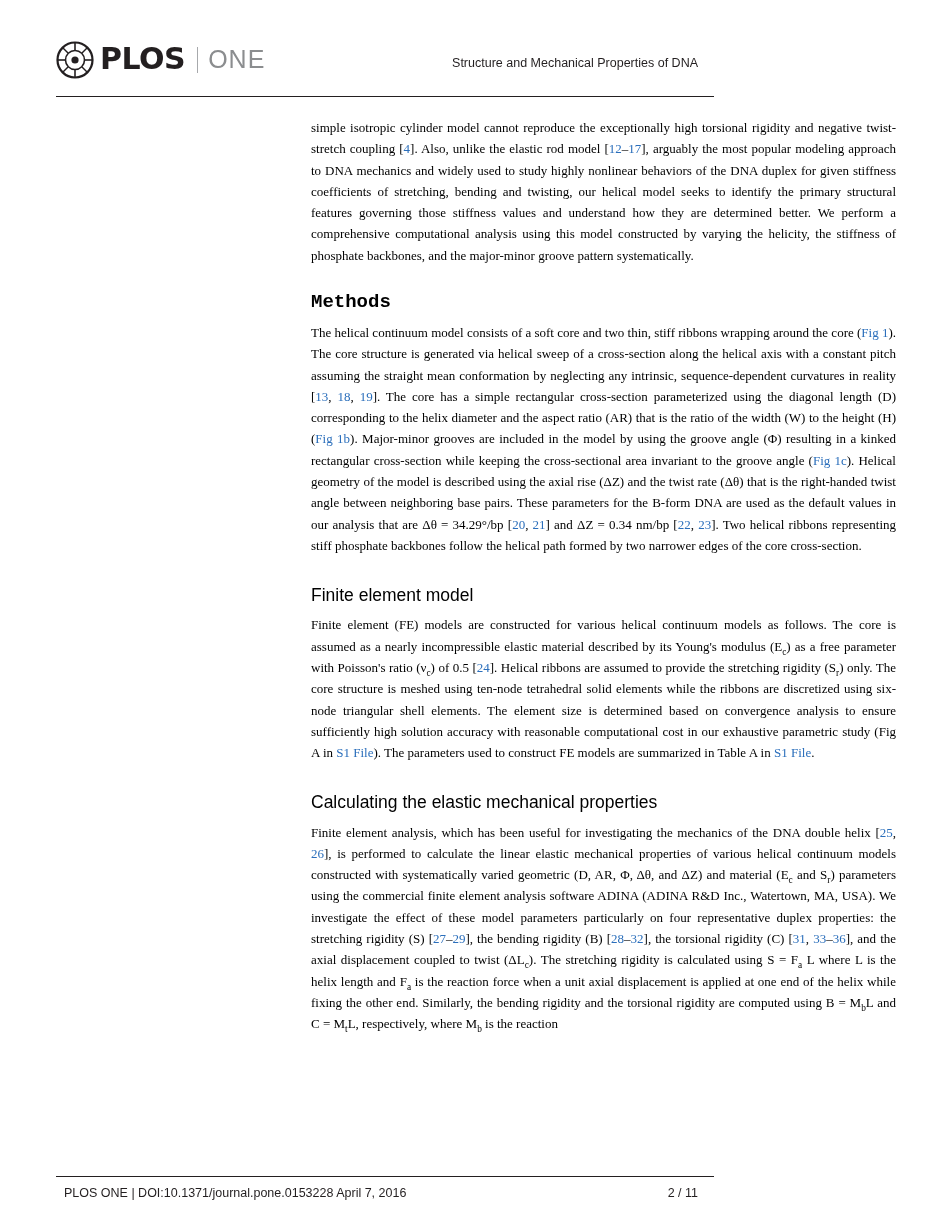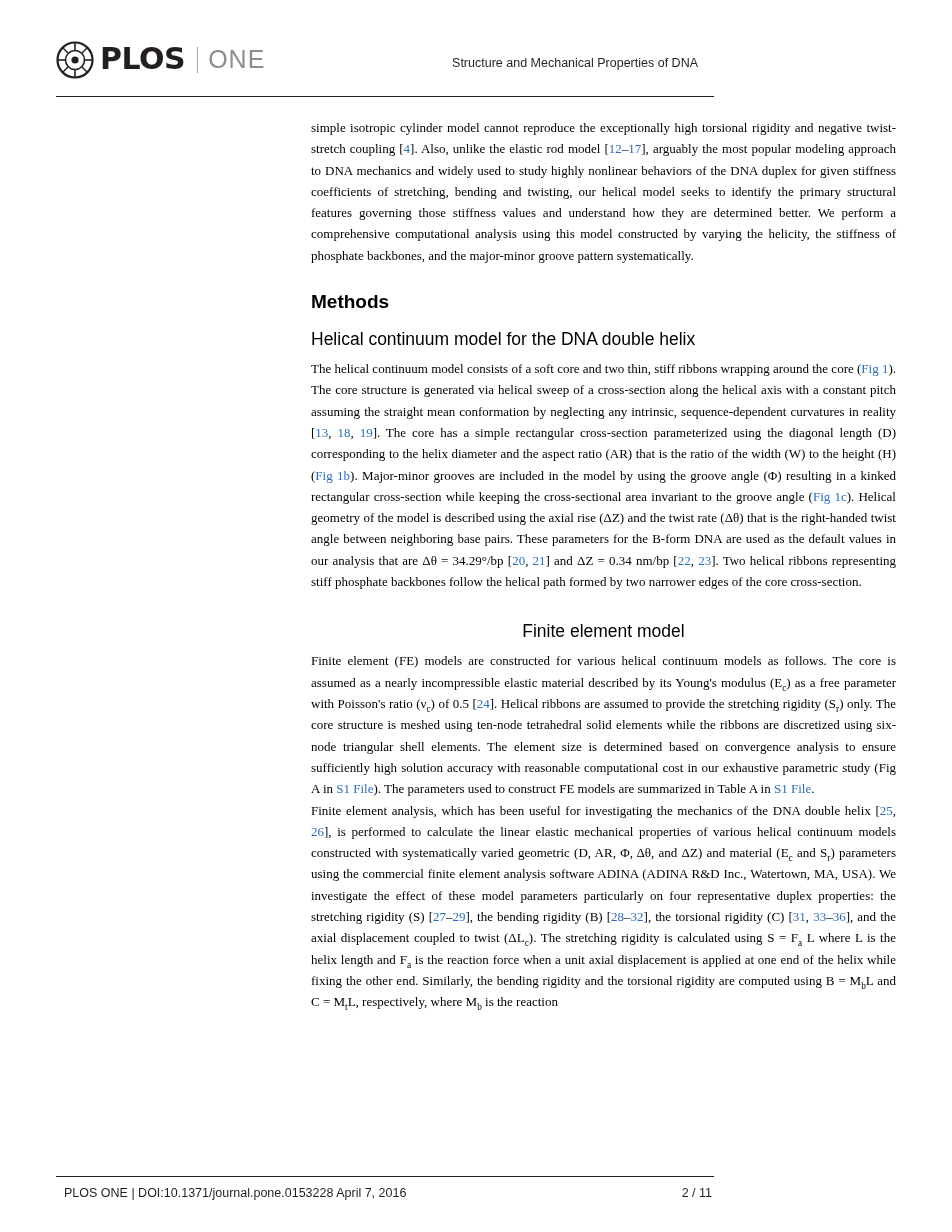--- a/index.html
+++ b/index.html
@@ -92,34 +92,34 @@
   }
   p {
     margin: 0 0 0 0;
     font-size: 13px;
     line-height: 21.3px;
     text-align: justify;
     text-justify: inter-word;
     hyphens: manual;
   }
   h2.section {
-    font-family: Liberation Sans, sans-serif;
+    font-family: Liberation Mono, monospace;
     font-weight: bold;
     font-size: 19px;
     margin: 26px 0 9px 0;
     line-height: 1.1;
   }
   h3.subsection {
     font-family: "Liberation Sans", sans-serif;
     font-weight: normal;
     font-size: 17.5px;
     margin: 16px 0 9px 0;
     line-height: 1.15;
   }
-  h3.subsection.spaced { margin-top: 29px; text-align: center; }
+  h3.subsection.spaced { margin-top: 29px; }
   a.ref, .link {
     color: #2a6ebb;
     text-decoration: none;
   }
   sub { font-size: 0.72em; line-height: 0; }
   
   .rule-bottom {
     position: absolute;
     left: 56px;
     right: 56px;
@@ -130,21 +130,21 @@
   .footer {
     position: absolute;
     left: 56px;
     right: 56px;
     top: 1186px;
     font-family: "Liberation Sans", sans-serif;
     font-size: 12.5px;
     color: #231f20;
   }
   .footer-left { position: absolute; left: 0; top: 0; margin-left: 8px; }
-  .footer-right { position: absolute; right: 2px; top: 0; }
+  .footer-right { position: absolute; right: 16px; top: 0; }
 </style>
 </head>
 <body>
 
 <div class="page">
 
   <div class="header">
     <div class="logo">
       <span class="logo-mark">
         <svg width="38" height="38" viewBox="0 0 38 38">
@@ -168,28 +168,28 @@
     <div class="running-head">Structure and Mechanical Properties of DNA</div>
   </div>
   <div class="rule-top"></div>
 
   <div class="content">
 
     <p class="para"><span>simple isotropic cylinder model cannot reproduce the exceptionally high torsional rigidity and negative twist-stretch coupling [</span><a class="ref" href="#">4</a><span>]. Also, unlike the elastic rod model [</span><a class="ref" href="#">12</a><span>–</span><a class="ref" href="#">17</a><span>], arguably the most popular modeling approach to DNA mechanics and widely used to study highly nonlinear behaviors of the DNA duplex for given stiffness coefficients of stretching, bending and twisting, our helical model seeks to identify the primary structural features governing those stiffness values and understand how they are determined better. We perform a comprehensive computational analysis using this model constructed by varying the helicity, the stiffness of phosphate backbones, and the major-minor groove pattern systematically.</span></p>
 
     <h2 class="section">Methods</h2>
 
-    <h3 class="subsection">Helical continuum model for the DNA double helix</h3>
 
     <p class="para"><span>The helical continuum model consists of a soft core and two thin, stiff ribbons wrapping around the core (</span><a class="ref" href="#">Fig 1</a><span>). The core structure is generated via helical sweep of a cross-section along the helical axis with a constant pitch assuming the straight mean conformation by neglecting any intrinsic, sequence-dependent curvatures in reality [</span><a class="ref" href="#">13</a><span>, </span><a class="ref" href="#">18</a><span>, </span><a class="ref" href="#">19</a><span>]. The core has a simple rectangular cross-section parameterized using the diagonal length (D) corresponding to the helix diameter and the aspect ratio (AR) that is the ratio of the width (W) to the height (H) (</span><a class="ref" href="#">Fig 1b</a><span>). Major-minor grooves are included in the model by using the groove angle (Φ) resulting in a kinked rectangular cross-section while keeping the cross-sectional area invariant to the groove angle (</span><a class="ref" href="#">Fig 1c</a><span>). Helical geometry of the model is described using the axial rise (ΔZ) and the twist rate (Δθ) that is the right-handed twist angle between neighboring base pairs. These parameters for the B-form DNA are used as the default values in our analysis that are Δθ = 34.29°/bp [</span><a class="ref" href="#">20</a><span>, </span><a class="ref" href="#">21</a><span>] and ΔZ = 0.34 nm/bp [</span><a class="ref" href="#">22</a><span>, </span><a class="ref" href="#">23</a><span>]. Two helical ribbons representing stiff phosphate backbones follow the helical path formed by two narrower edges of the core cross-section.</span></p>
 
     <h3 class="subsection spaced">Finite element model</h3>
 
     <p class="para"><span>Finite element (FE) models are constructed for various helical continuum models as follows. The core is assumed as a nearly incompressible elastic material described by its Young's modulus (E</span><sub>c</sub><span>) as a free parameter with Poisson's ratio (ν</span><sub>c</sub><span>) of 0.5 [</span><a class="ref" href="#">24</a><span>]. Helical ribbons are assumed to provide the stretching rigidity (S</span><sub>r</sub><span>) only. The core structure is meshed using ten-node tetrahedral solid elements while the ribbons are discretized using six-node triangular shell elements. The element size is determined based on convergence analysis to ensure sufficiently high solution accuracy with reasonable computational cost in our exhaustive parametric study (Fig A in </span><a class="ref" href="#">S1 File</a><span>). The parameters used to construct FE models are summarized in Table A in </span><a class="ref" href="#">S1 File</a><span>.</span></p>
 
+    <h3 class="subsection spaced">Calculating the elastic mechanical properties</h3>
 
     <p class="para"><span>Finite element analysis, which has been useful for investigating the mechanics of the DNA double helix [</span><a class="ref" href="#">25</a><span>, </span><a class="ref" href="#">26</a><span>], is performed to calculate the linear elastic mechanical properties of various helical continuum models constructed with systematically varied geometric (D, AR, Φ, Δθ, and ΔZ) and material (E</span><sub>c</sub><span> and S</span><sub>r</sub><span>) parameters using the commercial finite element analysis software ADINA (ADINA R&amp;D Inc., Watertown, MA, USA). We investigate the effect of these model parameters particularly on four representative duplex properties: the stretching rigidity (S) [</span><a class="ref" href="#">27</a><span>–</span><a class="ref" href="#">29</a><span>], the bending rigidity (B) [</span><a class="ref" href="#">28</a><span>–</span><a class="ref" href="#">32</a><span>], the torsional rigidity (C) [</span><a class="ref" href="#">31</a><span>, </span><a class="ref" href="#">33</a><span>–</span><a class="ref" href="#">36</a><span>], and the axial displacement coupled to twist (ΔL</span><sub>c</sub><span>). The stretching rigidity is calculated using S = F</span><sub>a</sub><span> L where L is the helix length and F</span><sub>a</sub><span> is the reaction force when a unit axial displacement is applied at one end of the helix while fixing the other end. Similarly, the bending rigidity and the torsional rigidity are computed using B = M</span><sub>b</sub><span>L and C = M</span><sub>t</sub><span>L, respectively, where M</span><sub>b</sub><span> is the reaction</span></p>
 
   </div>
 
   <div class="rule-bottom"></div>
   <div class="footer">
     <span class="footer-left">PLOS ONE | DOI:10.1371/journal.pone.0153228    April 7, 2016</span>
     <span class="footer-right">2 / 11</span>
   </div>

